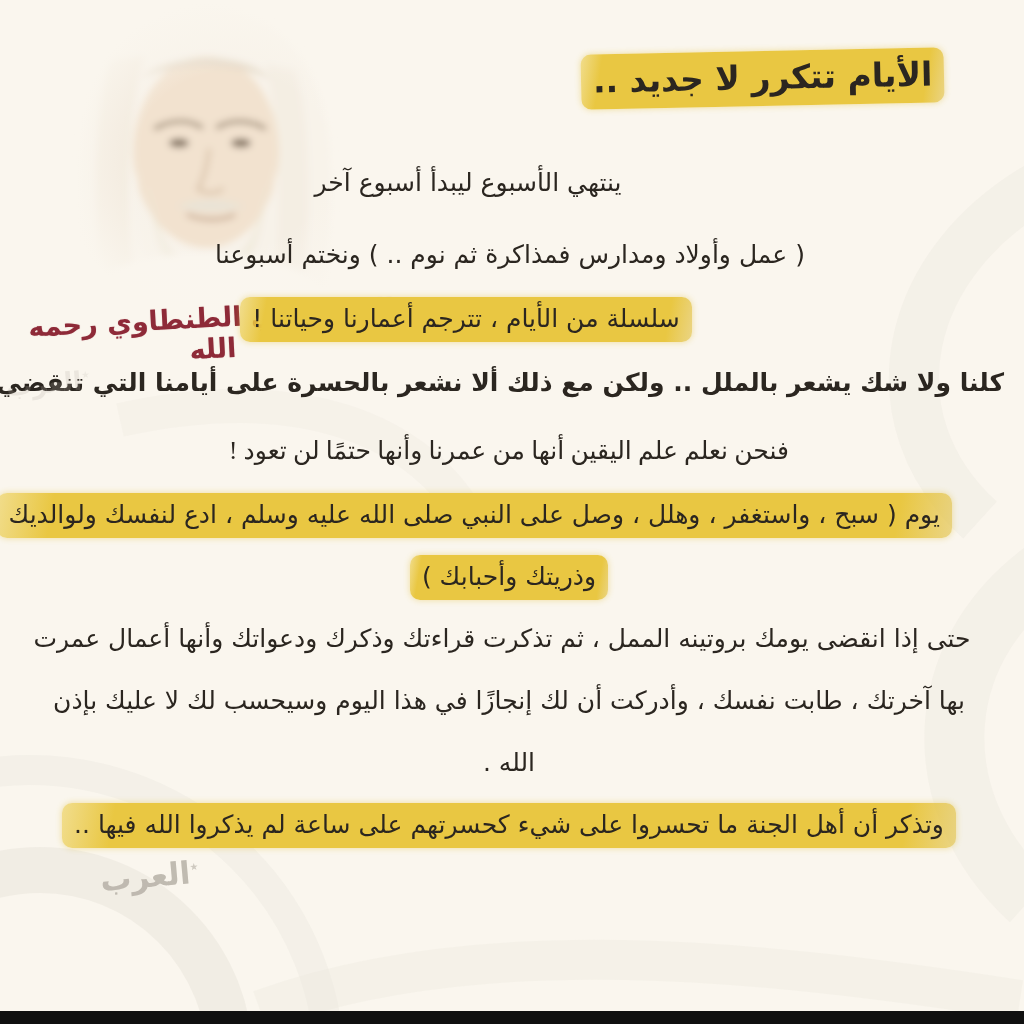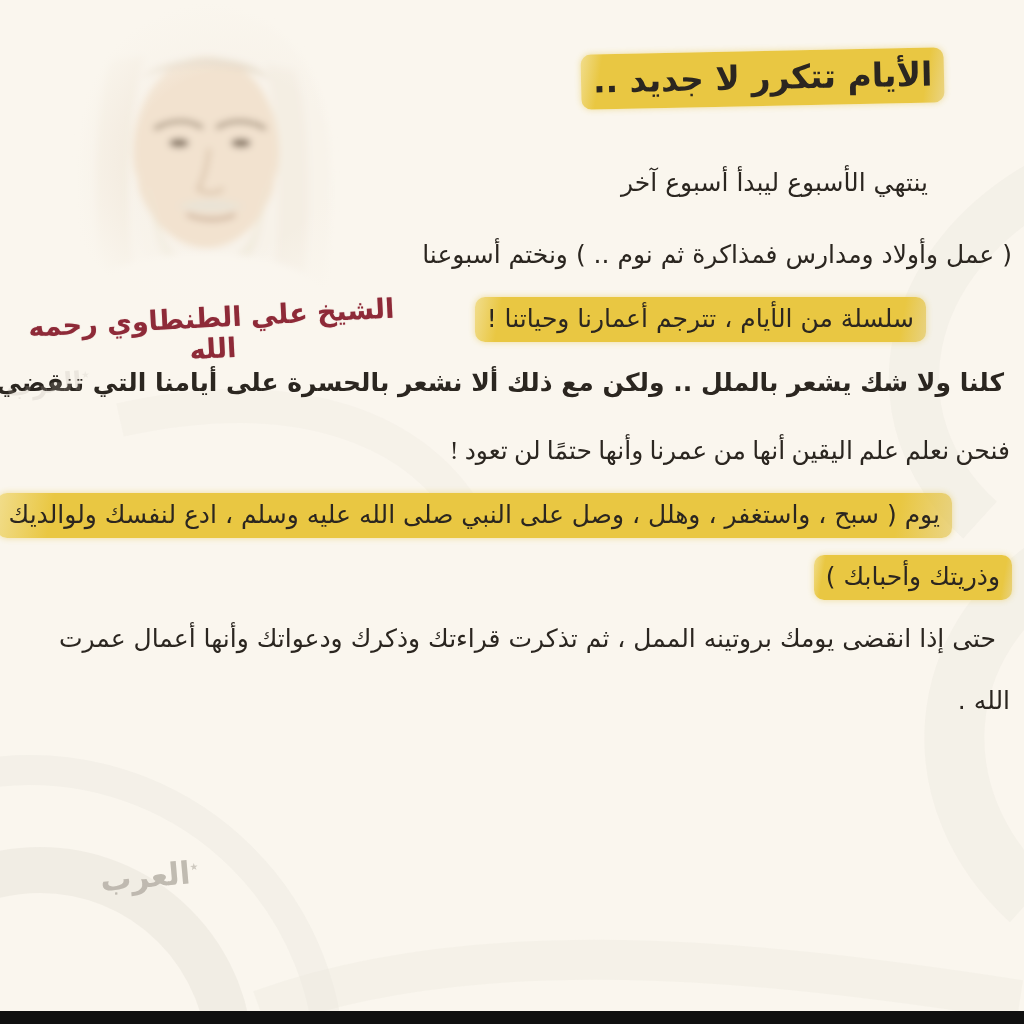--- a/index.html
+++ b/index.html
@@ -24,21 +24,21 @@
   }
   
   .title{
     position:absolute;top:58px;right:80px;
     direction:rtl;font-size:33px;font-weight:bold;color:var(--ink,#2b2620);
     transform:rotate(-1.2deg);
   }
   
   .body-lines{
     position:absolute;top:152px;right:10px;left:6px;
-    direction:rtl;text-align:right;color:var(--ink,#2b2620);
+    direction:rtl;text-align:center;color:var(--ink,#2b2620);
   }
   .line{
     white-space:nowrap;font-size:25px;font-weight:500;
     height:62px;line-height:62px;letter-spacing:-0.2px;
   }
   .line:nth-child(1){margin-right:84px;margin-bottom:10px;}
   .line:nth-child(2){margin-right:0;margin-bottom:2px;}
   .line:nth-child(3){margin-right:88px;margin-bottom:2px;}
   .line:nth-child(4){margin-right:8px;margin-bottom:6px;font-weight:bold;}
   .line:nth-child(5){margin-right:2px;margin-bottom:2px;font-family:Liberation Serif, serif;}
@@ -119,21 +119,23 @@
 
   <div class="body-lines">
       <div class="line"><span class="plain">ينتهي الأسبوع ليبدأ أسبوع آخر</span></div>
       <div class="line"><span class="plain">( عمل وأولاد ومدارس فمذاكرة ثم نوم .. ) ونختم أسبوعنا</span></div>
       <div class="line"><span class="hl">سلسلة من الأيام ، تترجم أعمارنا وحياتنا !</span></div>
       <div class="line"><span class="plain">كلنا ولا شك يشعر بالملل .. ولكن مع ذلك ألا نشعر بالحسرة على أيامنا التي تنقضي ؟</span></div>
       <div class="line"><span class="plain">فنحن نعلم علم اليقين أنها من عمرنا وأنها حتمًا لن تعود !</span></div>
       <div class="line"><span class="hl">يوم ( سبح ، واستغفر ، وهلل ، وصل على النبي صلى الله عليه وسلم ، ادع لنفسك ولوالديك</span></div>
       <div class="line"><span class="hl">وذريتك وأحبابك )</span></div>
       <div class="line"><span class="plain">حتى إذا انقضى يومك بروتينه الممل ، ثم تذكرت قراءتك وذكرك ودعواتك وأنها أعمال عمرت</span></div>
+      <div class="line"><span class="plain">بها آخرتك ، طابت نفسك ، وأدركت أن لك إنجازًا في هذا اليوم وسيحسب لك لا عليك بإذن</span></div>
       <div class="line"><span class="plain">الله .</span></div>
+      <div class="line"><span class="hl">وتذكر أن أهل الجنة ما تحسروا على شيء كحسرتهم على ساعة لم يذكروا الله فيها ..</span></div>
     </div>
 
   <div class="watermark wm-faint">
     <span class="star">٭</span><span>العرب</span>
   </div>
   <div class="watermark wm-bottom">
     <span class="star">٭</span><span>العرب</span>
   </div>
 
   <div class="bottom-bar"></div>

